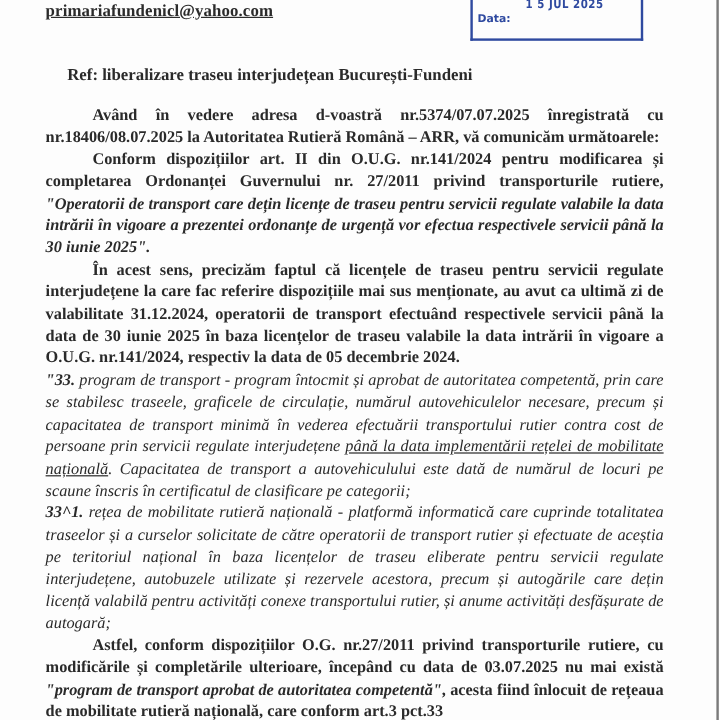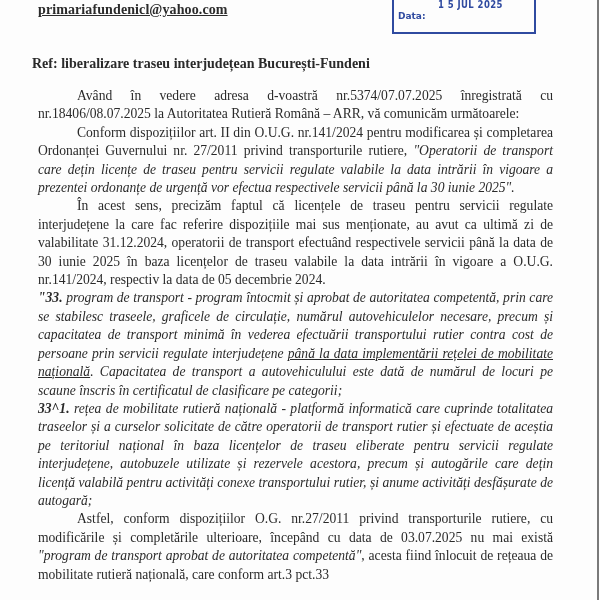--- a/index.html
+++ b/index.html
@@ -30,30 +30,30 @@
   .stamp .date-value {
     position: absolute; left: 44px; top: 19px;
     font-size: 10px; font-weight: bold; letter-spacing: 0.5px;
     transform: scaleX(0.85); transform-origin: left;
   }
   .stamp .date-label {
     position: absolute; left: 4px; top: 31px;
     font-size: 9px; font-weight: bold;
   }
   .ref {
-    position: absolute; left: 32px; top: 56px;
+    position: absolute; left: 56px; top: 56px;
     font-weight: bold; font-size: 14px; color: #2a2a2a;
   }
   .body-text {
     position: absolute; left: 38px; top: 87px; width: 515px;
     font-size: 13.6px; line-height: 18.4px;
     text-align: justify;
   }
   .body-text p { margin: 0; }
-  .indent { text-indent: 39px; }
+  .indent { text-indent: 39px; font-weight: bold; }
   .it { font-style: italic; }
   .u { text-decoration: underline; }
   .b { font-weight: bold; }
   sup { font-size: 8px; line-height: 0; vertical-align: 5px; }
 </style>
 </head>
 <body>
 
 <div class="page-edge"></div>
 

